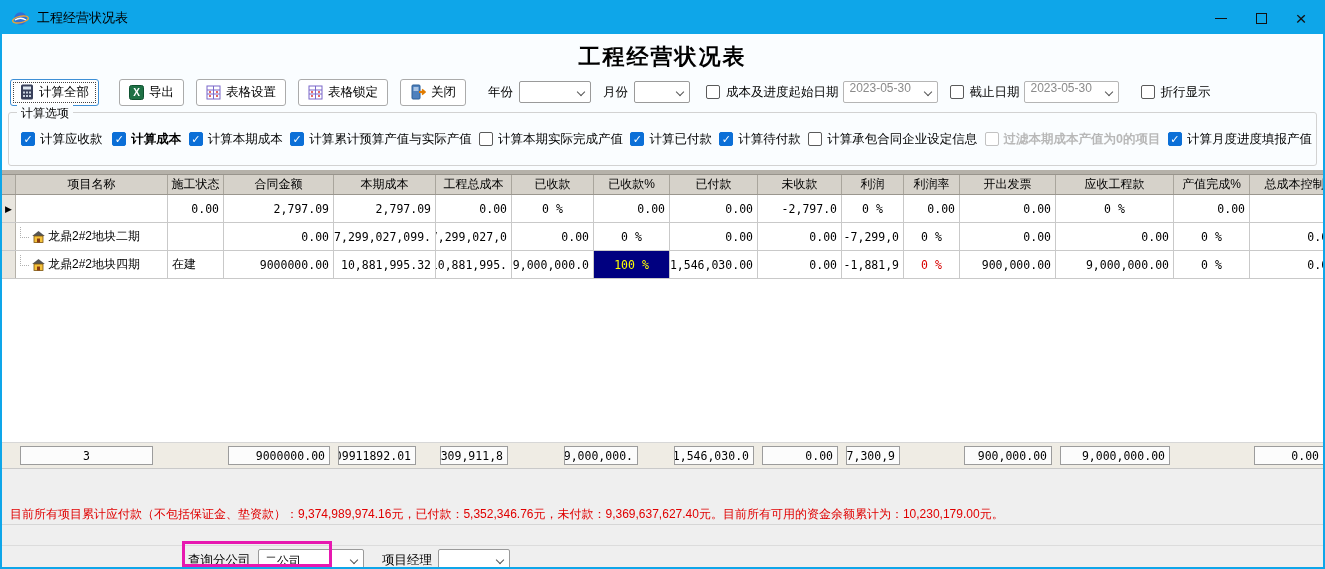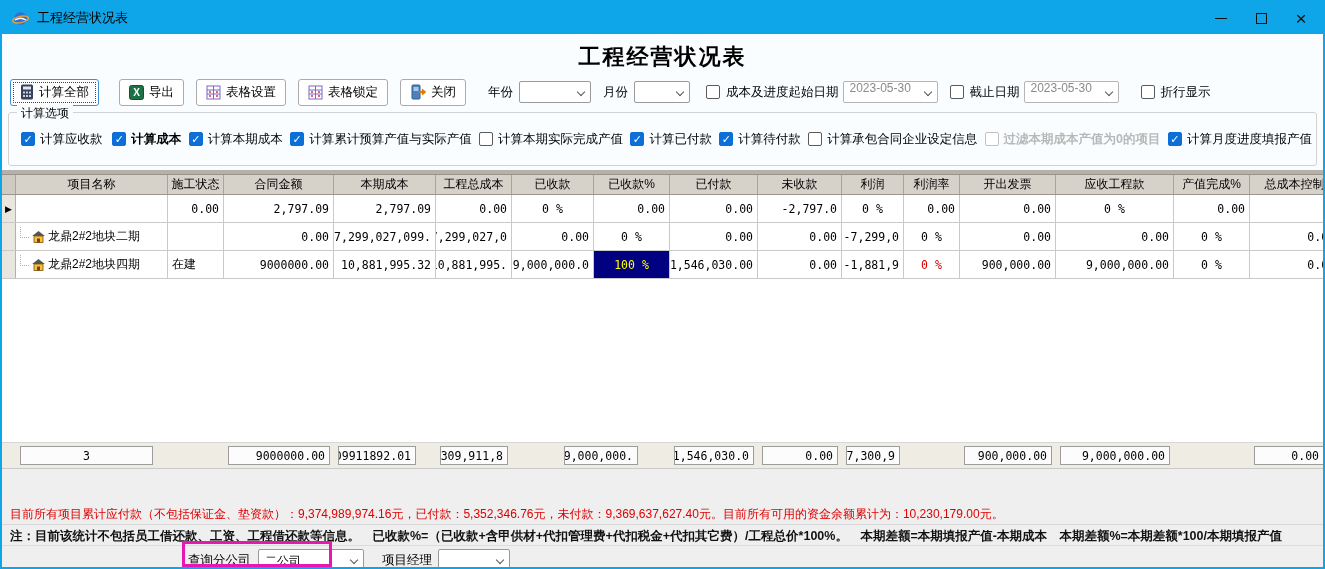--- a/index.html
+++ b/index.html
@@ -400,21 +400,20 @@
       <div class="sumbox" style="left:844px; width:54px;">-7,300,9</div>
       <div class="sumbox" style="left:962px; width:88px;">900,000.00</div>
       <div class="sumbox" style="left:1058px; width:110px;">9,000,000.00</div>
       <div class="sumbox" style="left:1252px; width:70px;">0.00</div>
     </div>
   </div>
 
   <div class="lower">
     <div class="statusline">目前所有项目累计应付款（不包括保证金、垫资款）：9,374,989,974.16元，已付款：5,352,346.76元，未付款：9,369,637,627.40元。目前所有可用的资金余额累计为：10,230,179.00元。</div>
     <div class="divider"></div>
-    <div class="noteline">注：目前该统计不包括员工借还款、工资、工程借还款等信息。　已收款%=（已收款+含甲供材+代扣管理费+代扣税金+代扣其它费）/工程总价*100%。　本期差额=本期填报产值-本期成本　本期差额%=本期差额*100/本期填报产值</div>
 
     <div class="bottombar">
       <button class="sbtn" style="left:7px; width:48px;">[1]上移</button>
       <button class="sbtn" style="left:61px; width:48px;">[4]下移</button>
       <button class="sbtn" style="left:115px; width:64px;">项目选择</button>
       <span class="blabel" style="left:186px;">查询分公司</span>
       <div class="combo bcombo" style="left:256px; width:106px;">
         <span>二公司</span>
           <i class="chev"></i>
       </div>

